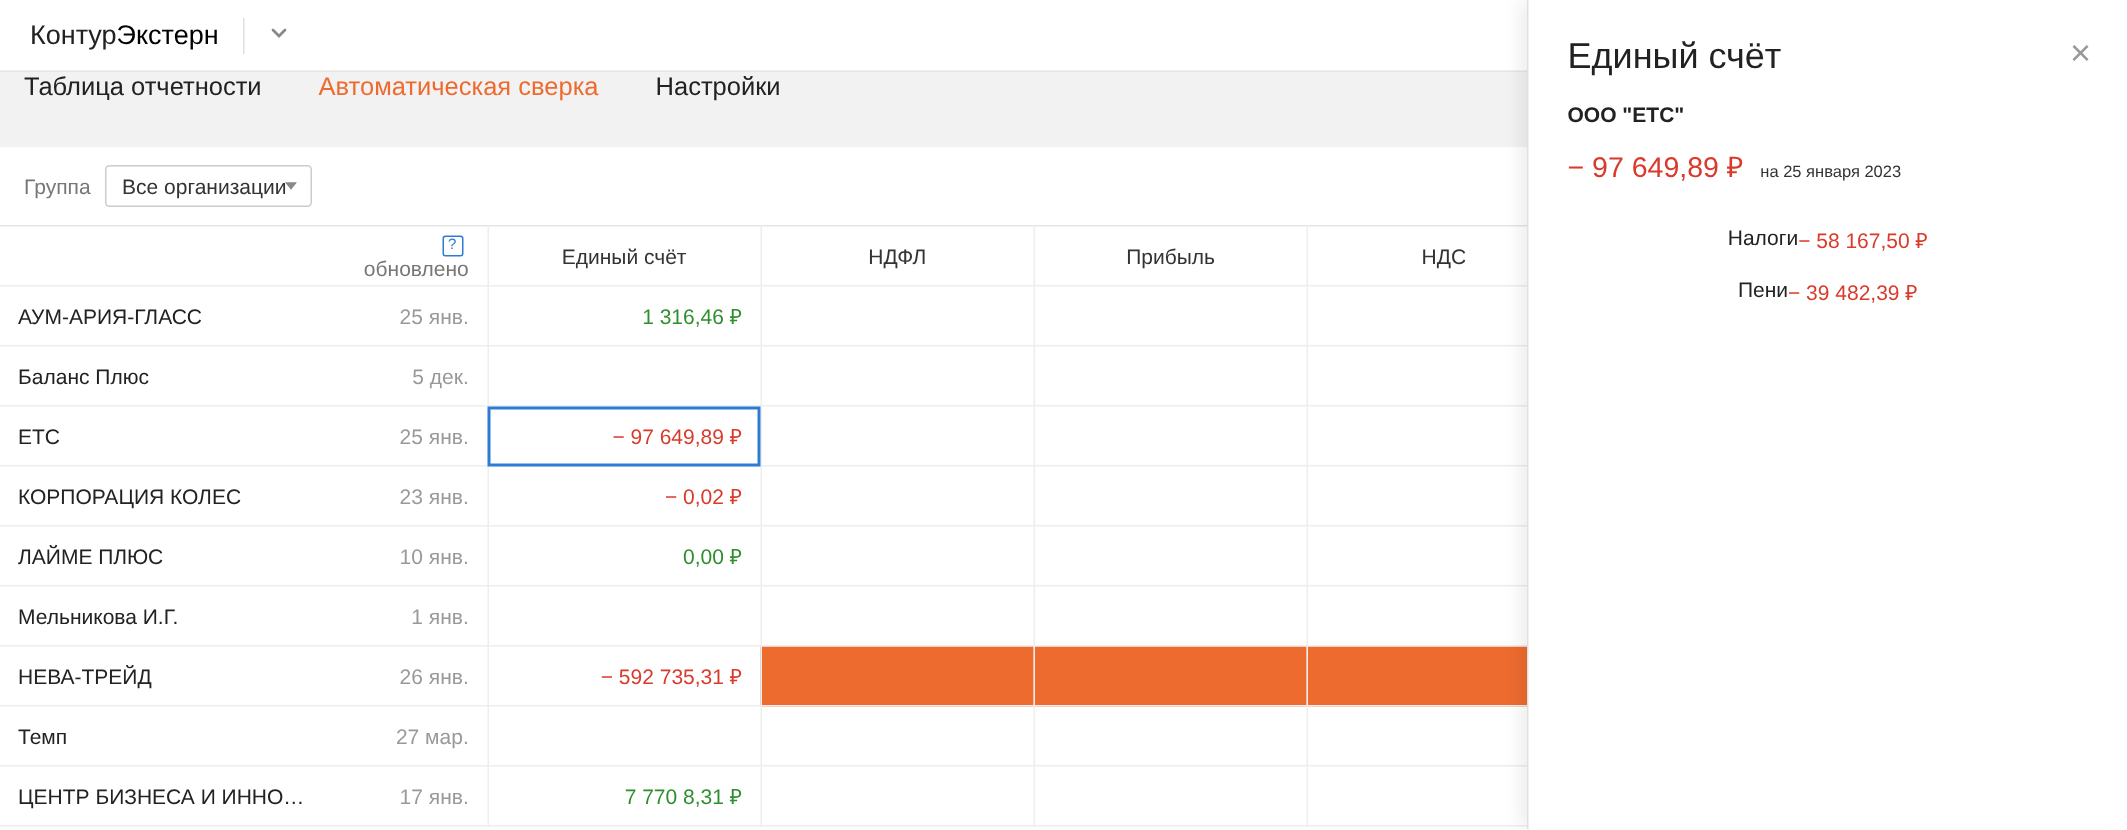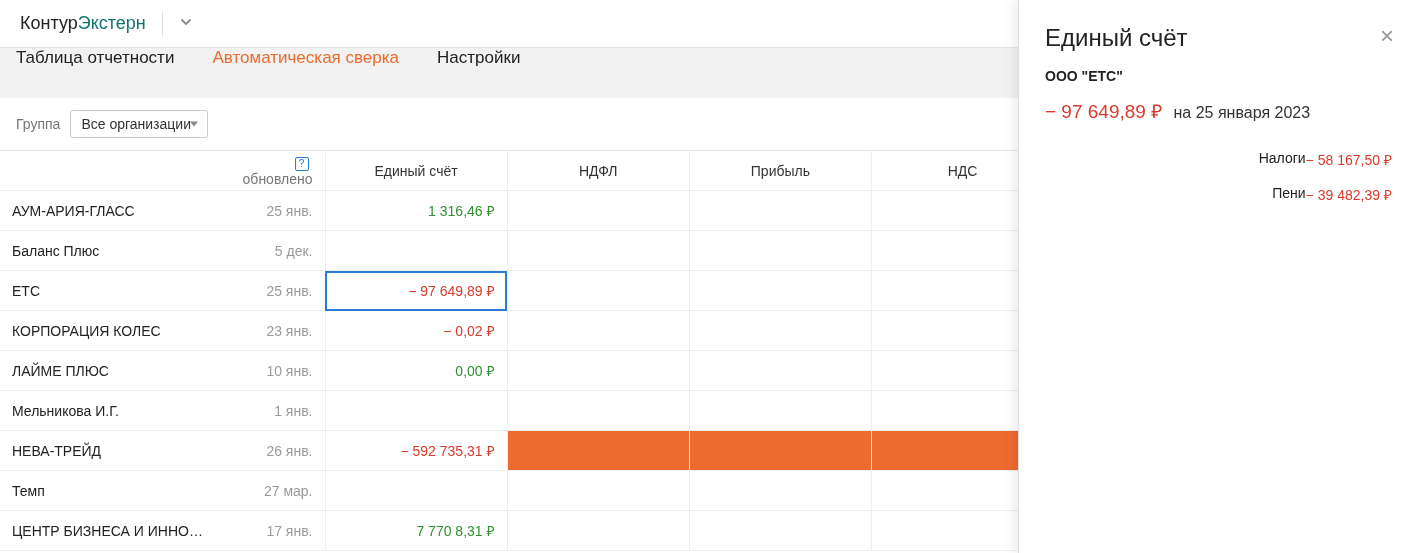--- a/index.html
+++ b/index.html
@@ -2,21 +2,21 @@
 <html><head>
 <meta charset="utf-8">
 <style>
   * { box-sizing: border-box; margin: 0; padding: 0; }
   body { font-family: -apple-system, BlinkMacSystemFont, "Segoe UI", Arial, sans-serif; font-size: 14px; color: #222; background: #fff; width: 1418px; height: 553px; overflow: hidden; position: relative; }
 
   .topbar { height: 48px; border-bottom: 1px solid #e5e5e5; display: flex; align-items: center; padding: 0 20px; justify-content: space-between; }
   .topbar-left { display: flex; align-items: center; gap: 16px; }
   .logo { font-size: 18px; font-weight: 500; }
   .logo .brand-1 { color: #222; }
-  .logo .brand-2 { color: #0f766e; }
+  .logo .brand-2 { color: #000000; }
   .logo-divider { width: 1px; height: 24px; background: #e0e0e0; }
   .chevron { color: #888; }
   .topbar-right { display: flex; align-items: center; gap: 8px; color: #333; }
   .help-icon { width: 16px; height: 16px; border-radius: 50%; background: #555; color: #fff; display: inline-flex; align-items: center; justify-content: center; font-size: 11px; font-weight: bold; }
 
   .tabbar { background: #f2f2f2; height: 50px; display: flex; align-items: flex-start; padding: 0 16px; gap: 38px; font-size: 17px; }
   .tabbar .tab { color: #222; cursor: pointer; }
   .tabbar .tab.active { color: #ee6b2f; }
 
   .filterbar { display: flex; align-items: center; padding: 12px 16px; justify-content: space-between; }
@@ -47,23 +47,23 @@
   tbody td.last { border-right: none; }
   thead th.last { border-right: none; }
   tbody td.name, thead th.col-name { border-right: none; }
   tbody td.upd, thead th.col-updated { border-left: none; }
 
   .sidepanel { position: absolute; top: 0; right: 0; bottom: 0; width: 400px; background: #fff; border-left: 1px solid #e0e0e0; box-shadow: -4px 0 12px rgba(0,0,0,0.08); padding: 24px 26px; }
   .sidepanel h1 { font-size: 24px; font-weight: 400; margin-bottom: 16px; }
   .close-x { position: absolute; top: 24px; right: 24px; font-size: 24px; color: #999; cursor: pointer; line-height: 1; }
   .sp-org { font-weight: 700; font-size: 14px; margin-bottom: 14px; }
   .sp-balance { color: #d93a2b; font-size: 19px; font-weight: 500; }
-  .sp-balance .date { color: #333; font-size: 16px; font-weight: 400; margin-left: 6px; }
+  .sp-balance .date { color: #333; font-size: 11px; font-weight: 400; margin-left: 6px; }
   .sp-rows { margin-top: 18px; }
-  .sp-row { display: flex; justify-content: flex-end; padding: 8px 0; }
+  .sp-row { display: flex; justify-content: center; padding: 8px 0; }
   .sp-row .v { color: #d93a2b; }
 </style>
 </head>
 <body>
 
 <div class="topbar">
   <div class="topbar-left">
     <span class="logo">
       <span class="brand-1">Контур</span><span class="brand-2">Экстерн</span>
     </span>

